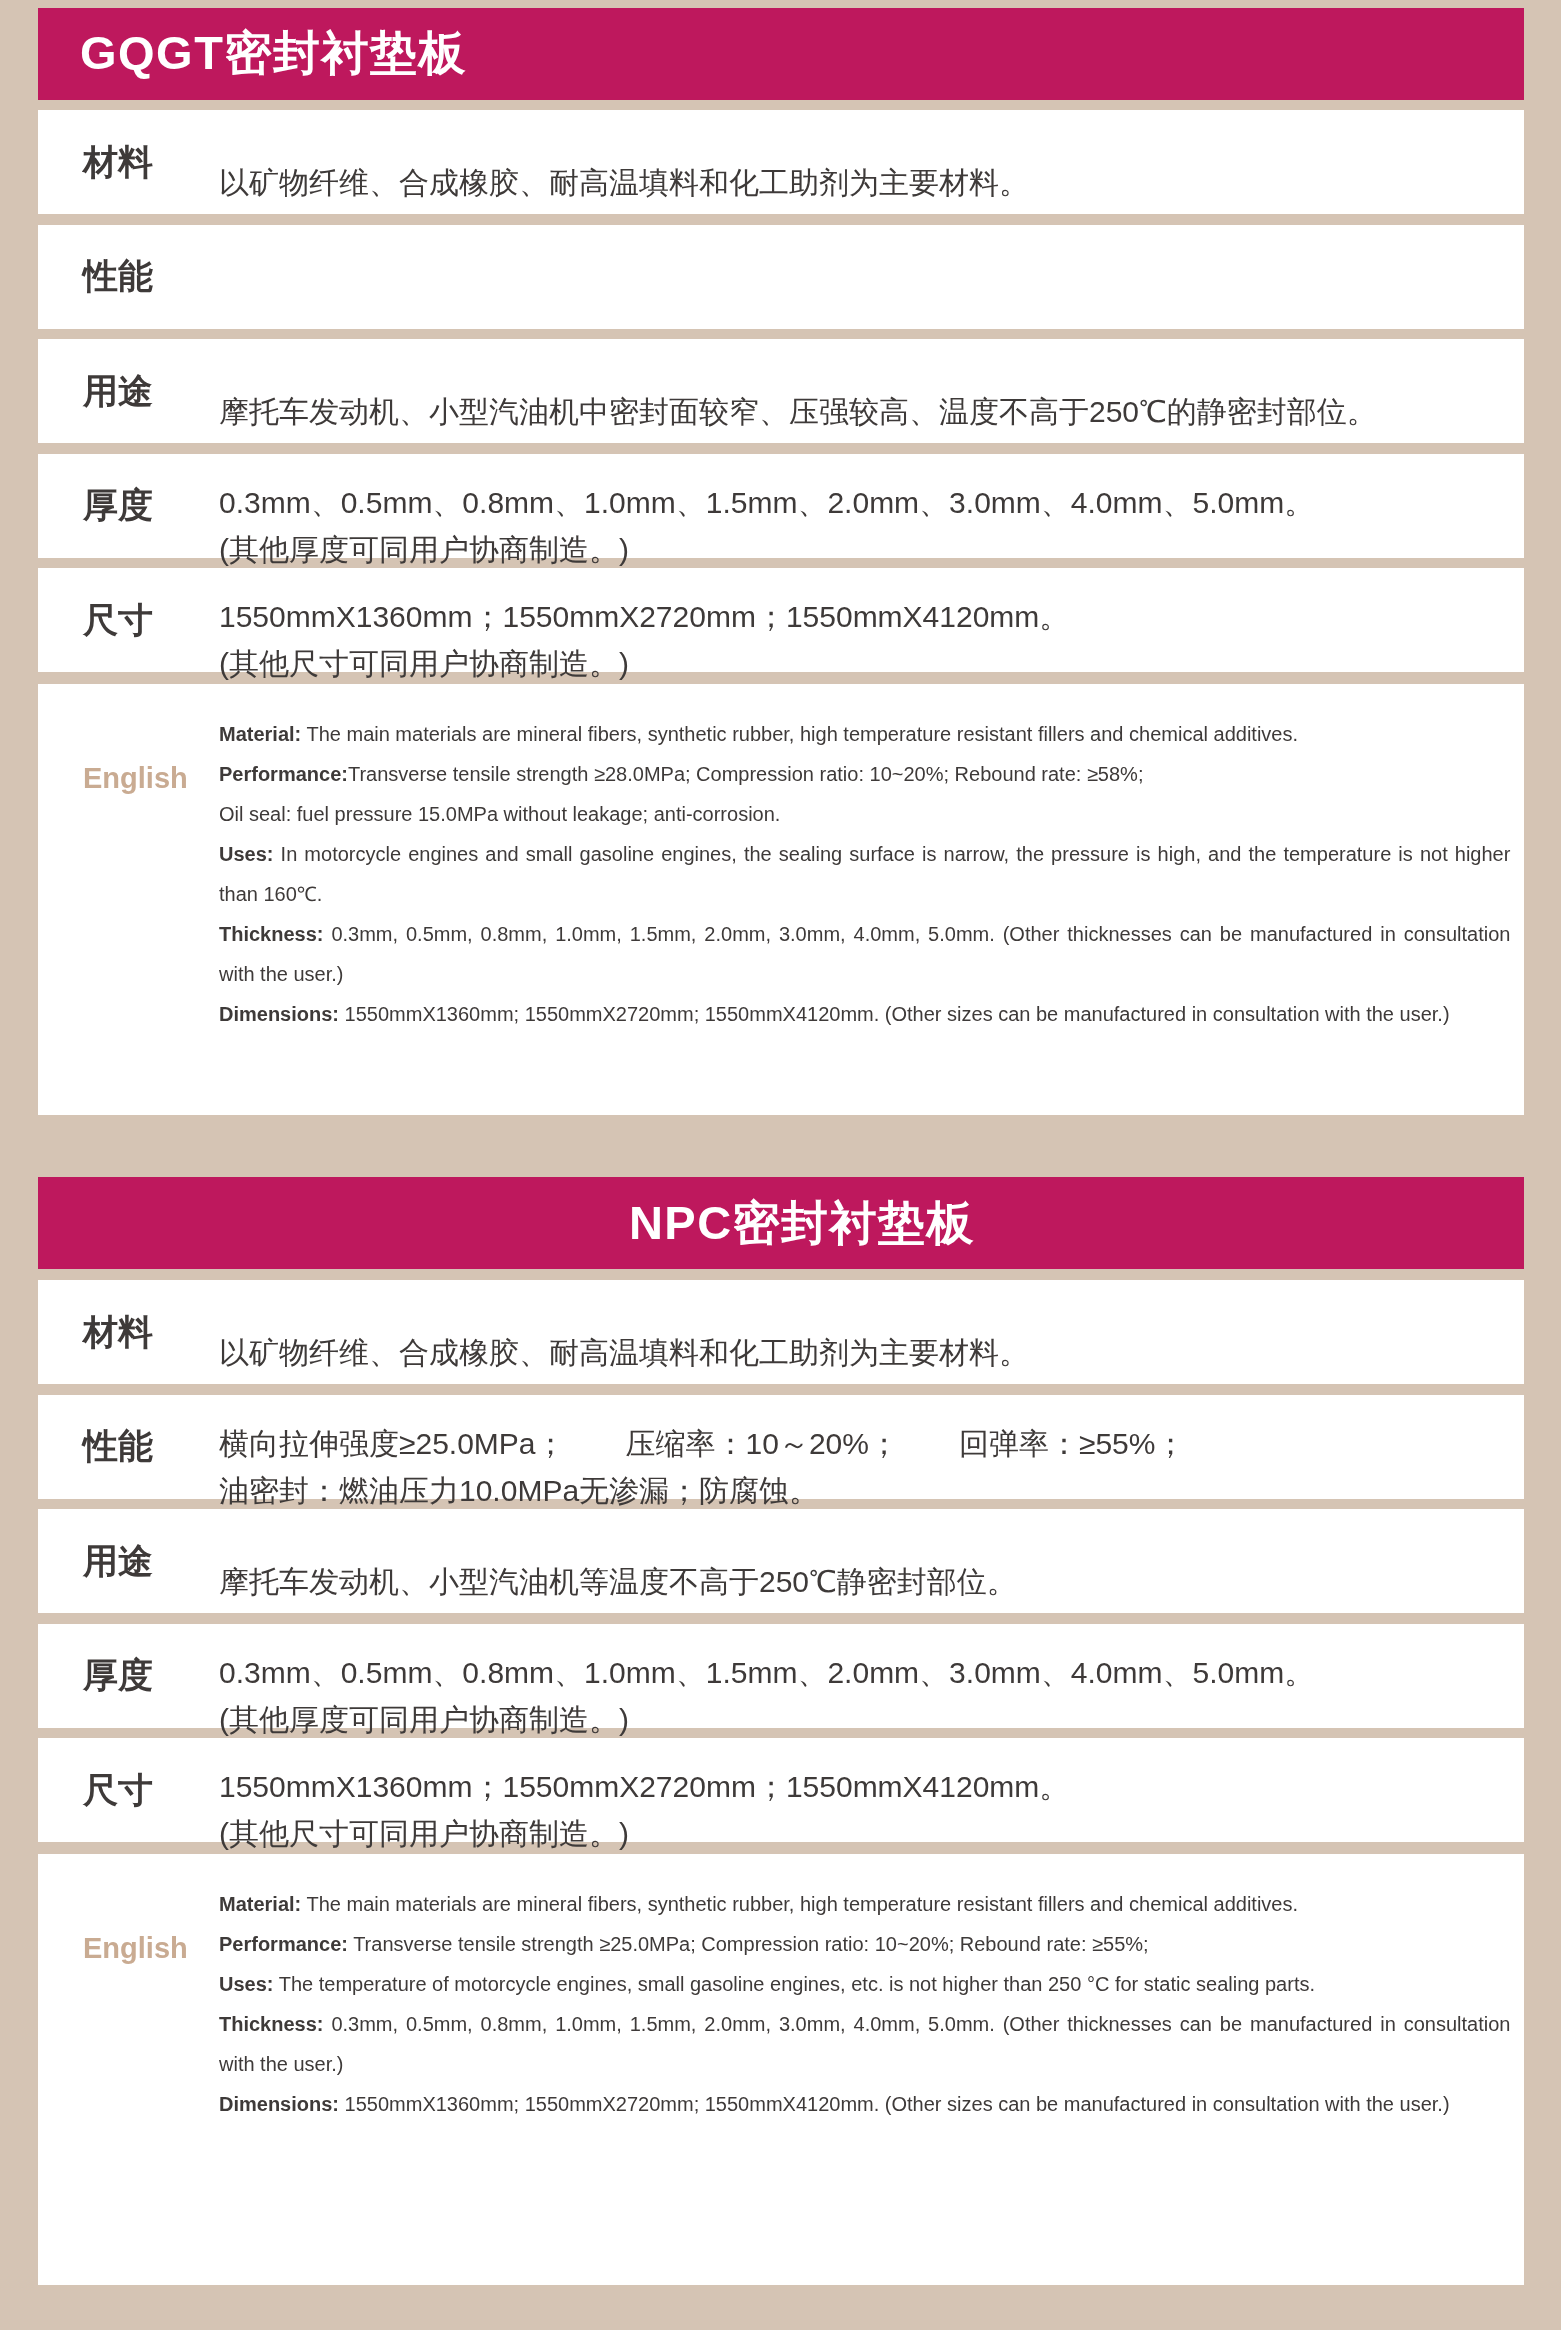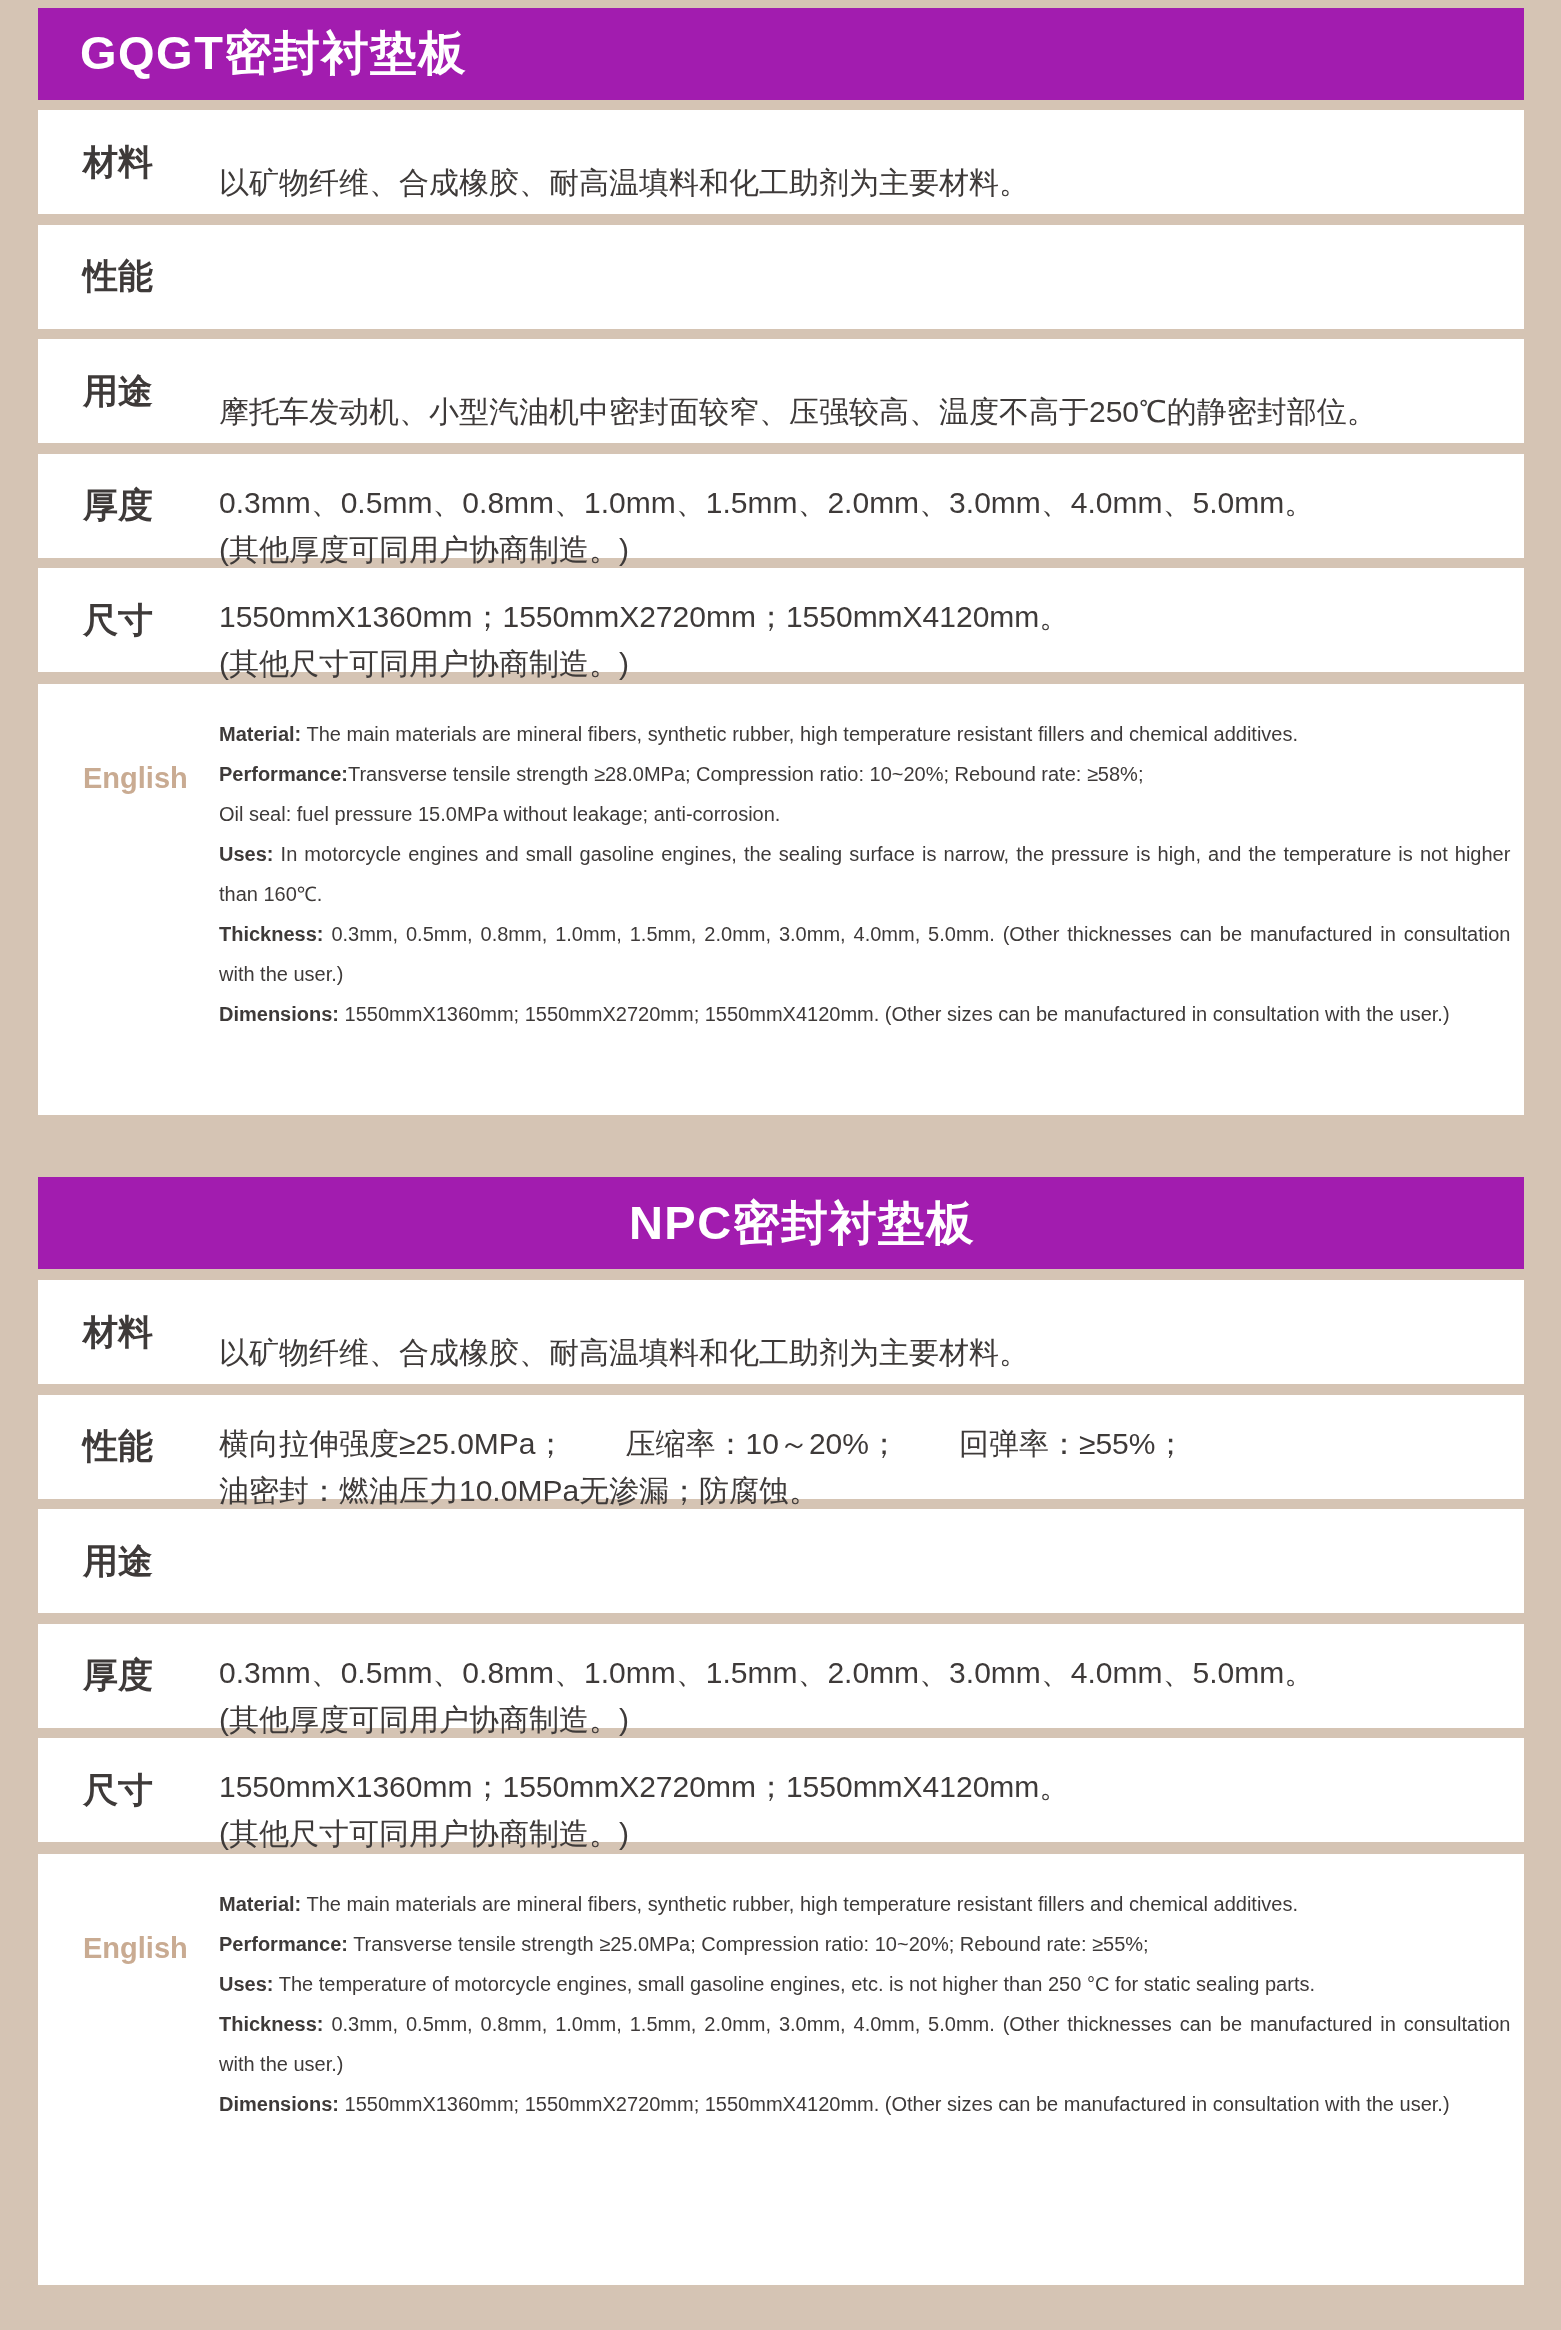--- a/index.html
+++ b/index.html
@@ -5,21 +5,21 @@
   html,body{margin:0;padding:0;}
   body{
     width:1562px;height:2330px;
     background:#d5c4b4;
     font-family:"Liberation Sans",sans-serif;
     color:#3e3a39;
     position:relative;
   }
   .section-header{
     margin:0 38px;height:92px;
-    background:#a21caf;
+    background:#be185d;
     display:flex;align-items:center;
     padding-left:42px;box-sizing:border-box;
   }
   .section-header .title{
     color:#ffffff;font-size:47px;font-weight:bold;letter-spacing:1.5px;
   }
   .hdr1{margin-top:7.5px;}
   .hdr2{margin-top:62px;justify-content:center;}
   .row{
     margin:10.6px 38px 0 38px;
@@ -123,20 +123,23 @@
 <div class="row">
   <div class="row-label">性能</div>
   <div class="row-content">
     <div>横向拉伸强度≥25.0MPa；　　压缩率：10～20%；　　回弹率：≥55%；</div>
     <div>油密封：燃油压力10.0MPa无渗漏；防腐蚀。</div>
   </div>
 </div>
 
 <div class="row">
   <div class="row-label">用途</div>
+  <div class="row-content">
+    <div>摩托车发动机、小型汽油机等温度不高于250℃静密封部位。</div>
+  </div>
 </div>
 
 <div class="row">
   <div class="row-label">厚度</div>
   <div class="row-content">
     <div>0.3mm、0.5mm、0.8mm、1.0mm、1.5mm、2.0mm、3.0mm、4.0mm、5.0mm。</div>
     <div>(其他厚度可同用户协商制造。)</div>
   </div>
 </div>
 

